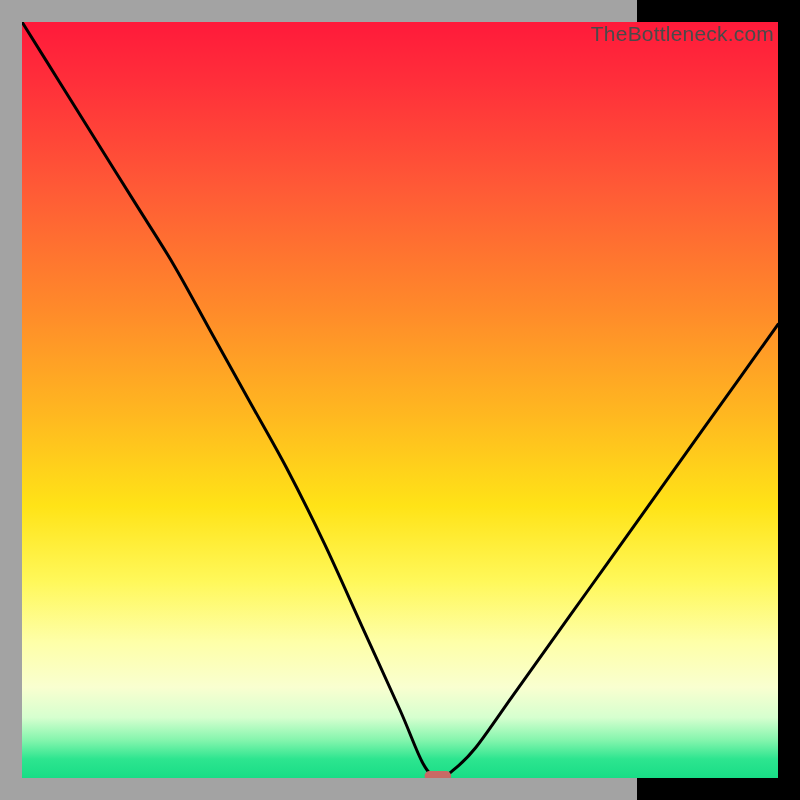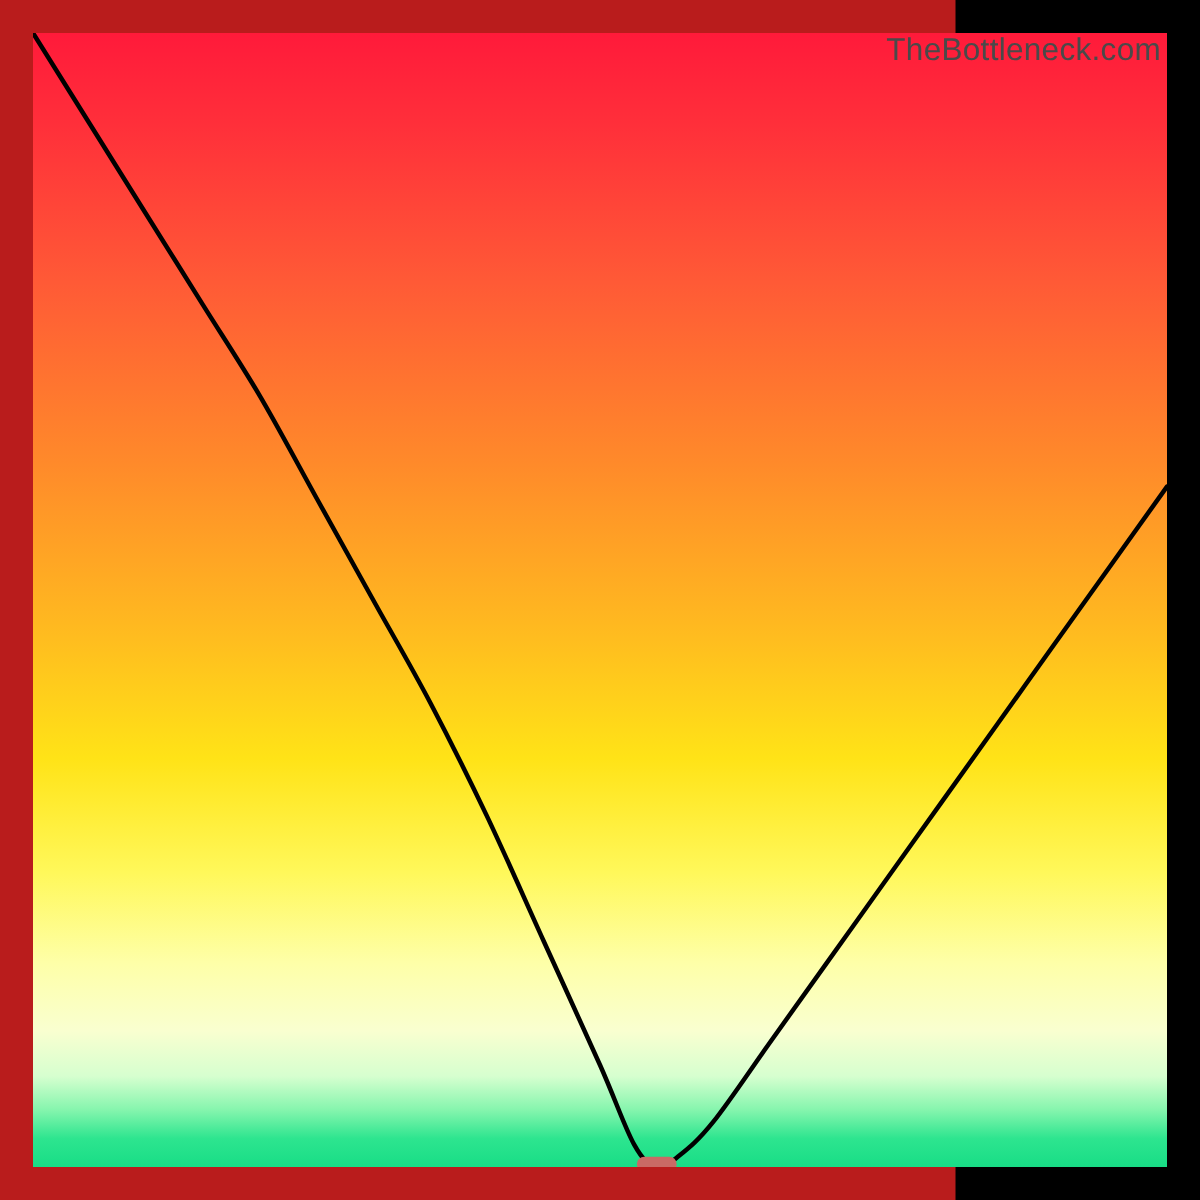--- a/index.html
+++ b/index.html
@@ -7,21 +7,21 @@
     padding: 0;
     width: 800px;
     height: 800px;
     background: #000;
     overflow: hidden;
   }
   .chart-wrap {
     position: relative;
     width: 637px;
     height: 800px;
-    background: #b91c1c;
+    background: #a3a3a3;
   }
   .plot-area {
     position: absolute;
     left: 22px;
     top: 22px;
     width: 756px;
     height: 756px;
     background: linear-gradient(to bottom,
       #ff1a3a 0%,
       #ff2f3a 8%,

